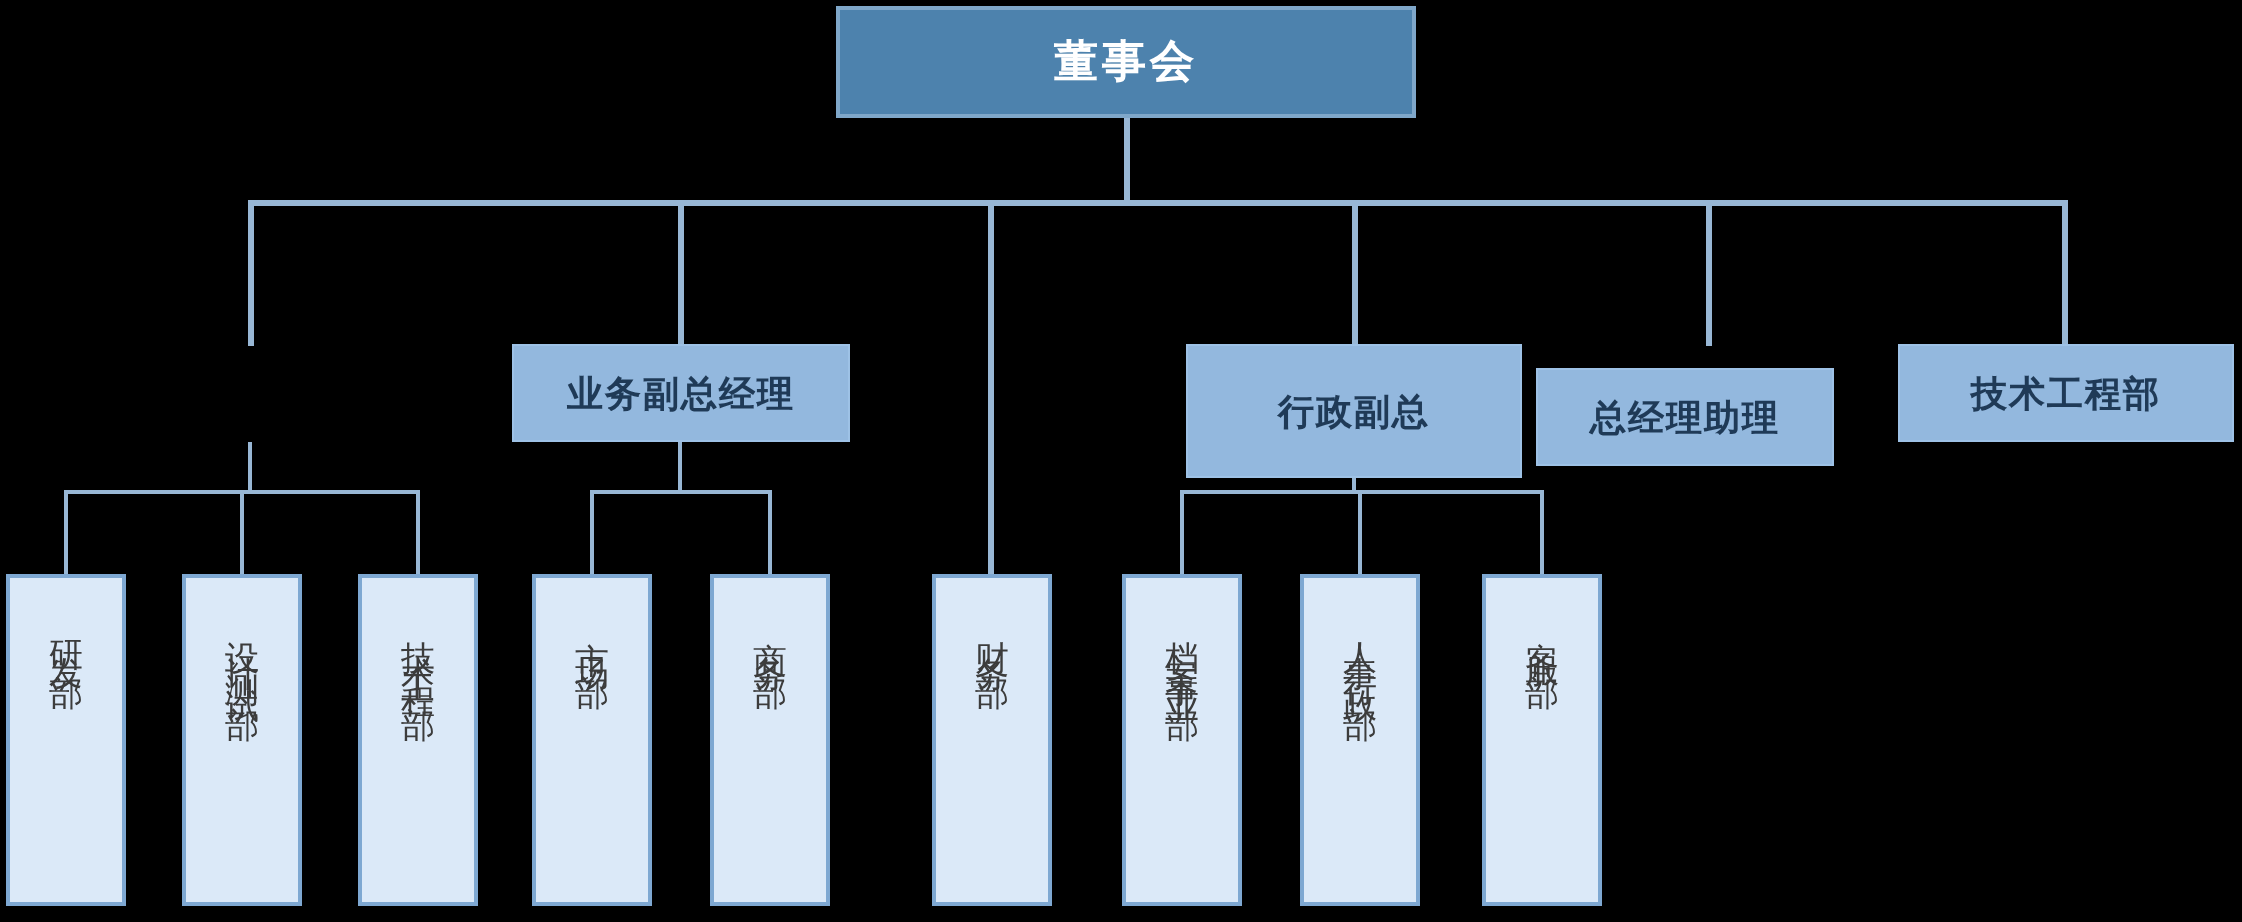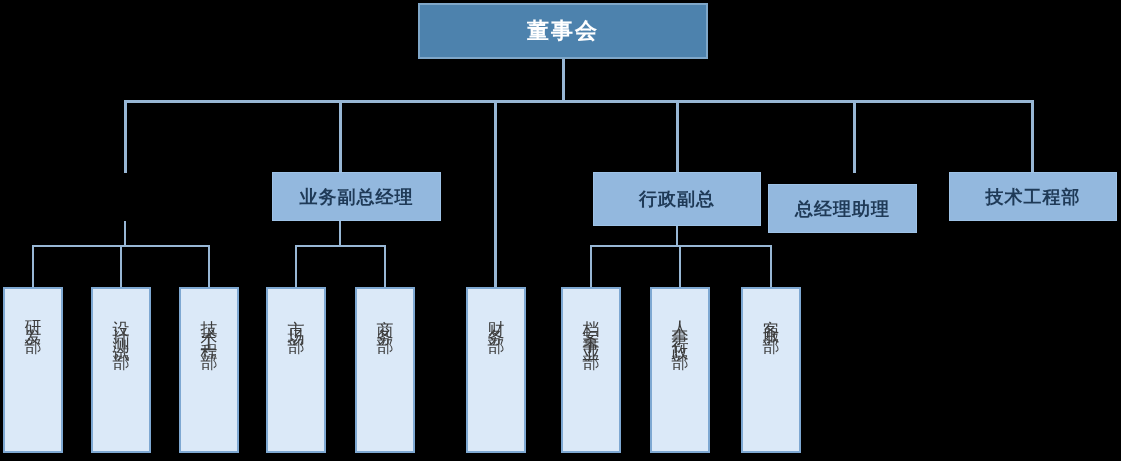--- a/index.html
+++ b/index.html
@@ -58,24 +58,24 @@
   <div class="line" style="left:676px; top:221px; width:2px;   height:26px;"></div>
   <div class="line" style="left:590px; top:245px; width:182px; height:2px;"></div>
   <div class="line" style="left:590px; top:245px; width:2px;   height:43px;"></div>
   <div class="line" style="left:679px; top:245px; width:2px;   height:43px;"></div>
   <div class="line" style="left:770px; top:245px; width:2px;   height:43px;"></div>
 
   <div class="node root-node" style="left:418px; top:3px; width:290px; height:56px;">
     <span>董事会</span>
   </div>
 
-  <div class="node lv2-node" style="left:272px; top:172px; width:169px; height:49px;">
+  <div class="node lv2-node" style="left:256px; top:172px; width:169px; height:49px;">
     <span>业务副总经理</span>
   </div>
-  <div class="node lv2-node" style="left:593px; top:172px; width:168px; height:54px;">
+  <div class="node lv2-node" style="left:593px; top:172px; width:168px; height:67px;">
     <span>行政副总</span>
   </div>
   <div class="node lv2-node" style="left:768px; top:184px; width:149px; height:49px;font-family:Liberation Mono, monospace;">
     <span>总经理助理</span>
   </div>
   <div class="node lv2-node" style="left:949px; top:172px; width:168px; height:49px;">
     <span>技术工程部</span>
   </div>
 
   <div class="node lv3-node" style="left:3px; top:287px; width:60px; height:166px;">

